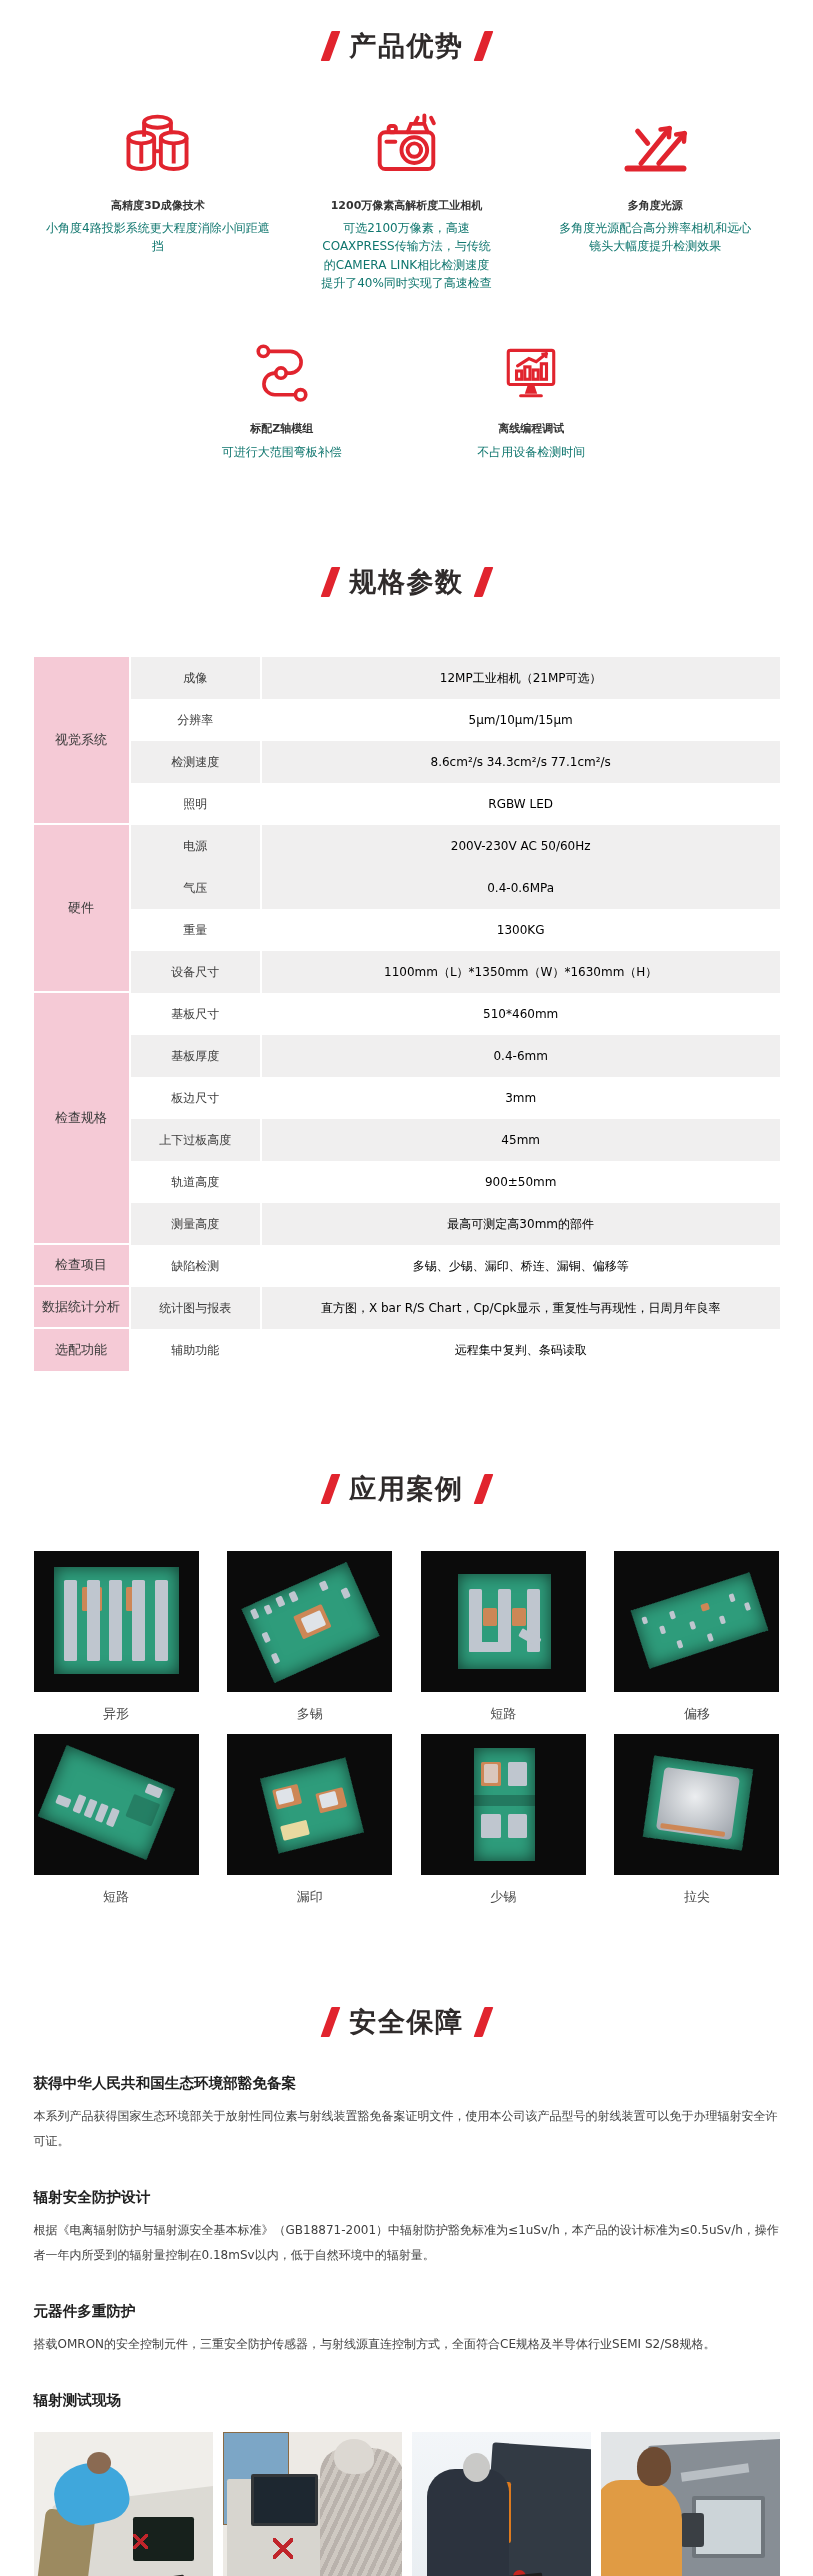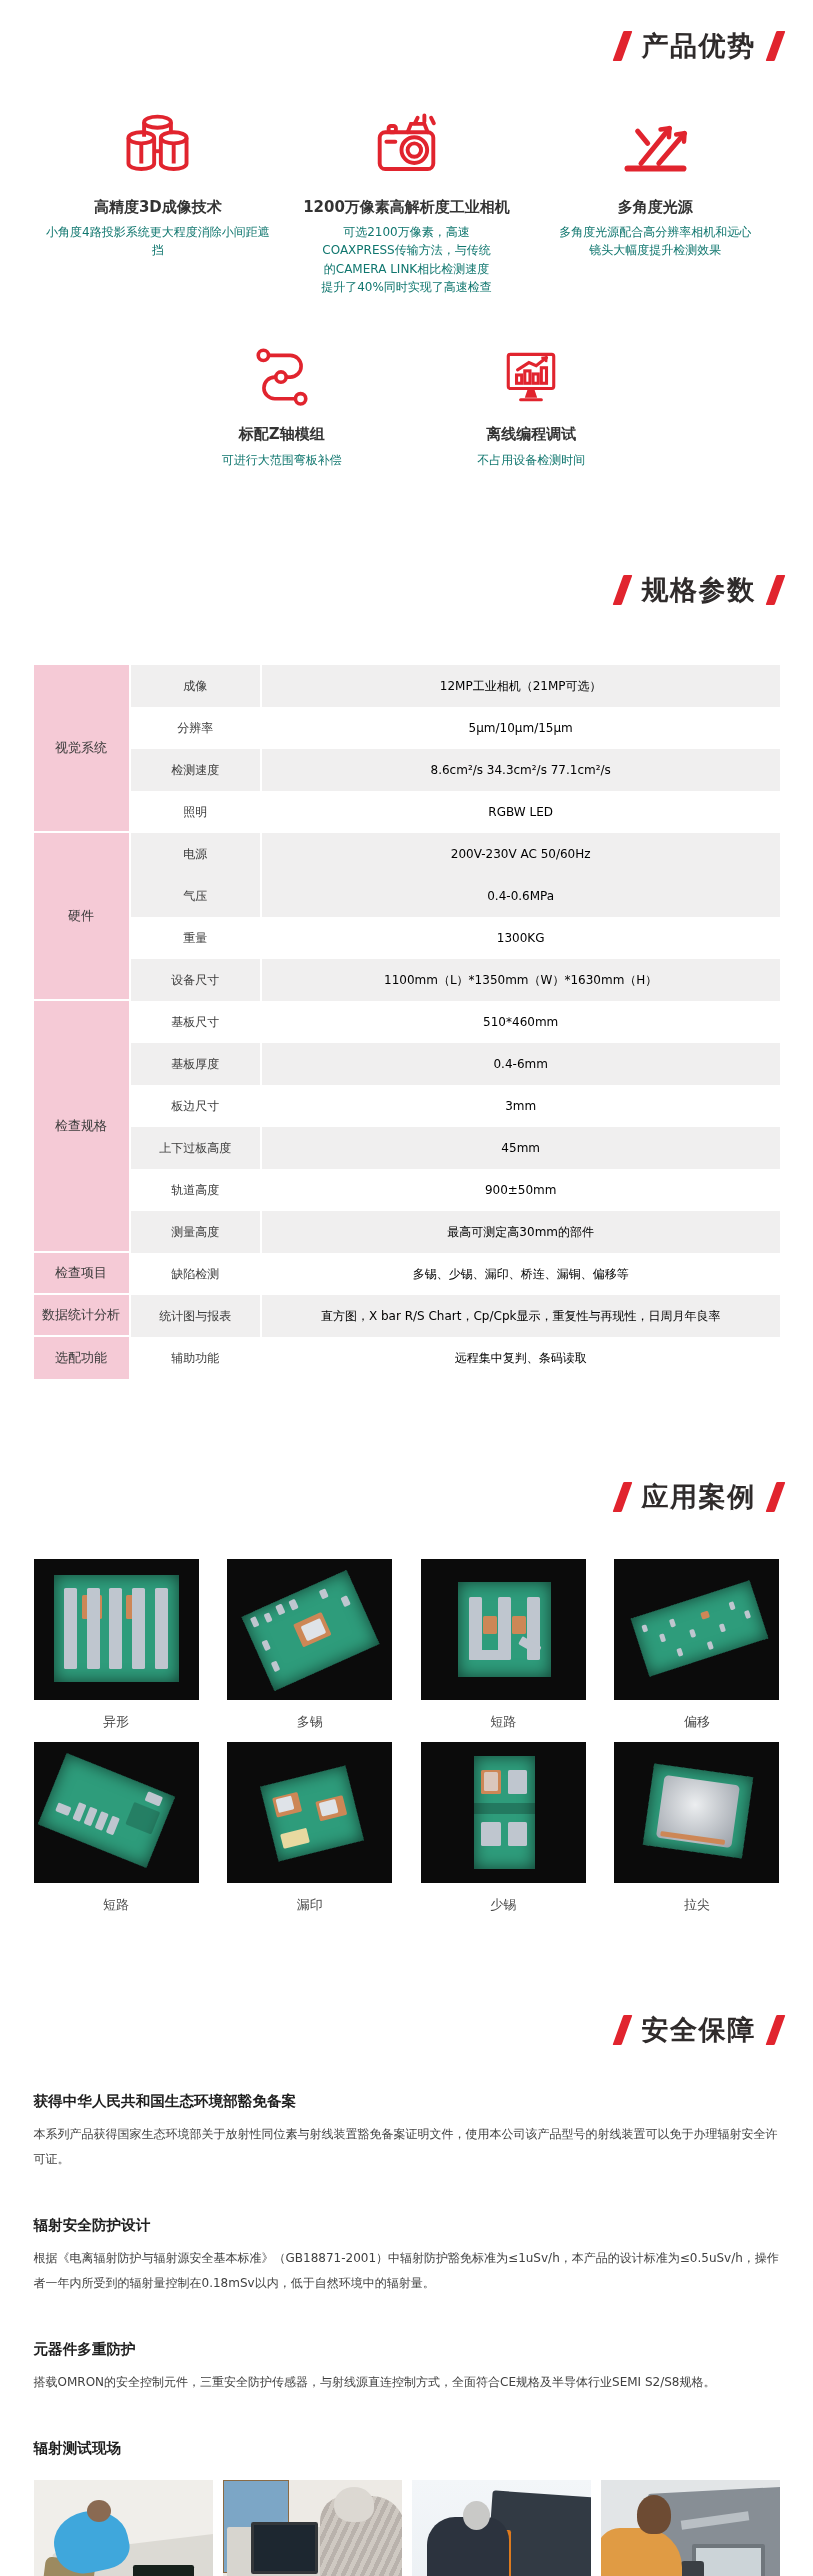--- a/index.html
+++ b/index.html
@@ -1,31 +1,31 @@
 <!DOCTYPE html>
 <html style="font-size:8.7px"><head>
 <meta charset="utf-8">
 <style>
   *{box-sizing:border-box;margin:0;padding:0}
   html,body{background:#ffffff}
   body{width:813px;font-family:"DejaVu Sans","Liberation Sans",sans-serif;color:#2f2b2b}
   .wrap{width:746px;margin:0 auto;padding-top:28px;padding-bottom:31px}
 
   
-  .sec-title{display:flex;align-items:center;justify-content:flex-end;gap:15px}
+  .sec-title{display:flex;align-items:center;justify-content:center;gap:15px}
   .sec-title h2{font-size:27px;font-weight:bold;color:#2f2b2b;letter-spacing:1.6px}
   .slash{display:inline-block;width:8.7px;height:30px;background:#e1242e;transform:skewX(-20deg);border-radius:1.1px}
 
   
   .feat-row1{display:flex;margin-top:47px}
   .feat-row1 .feat{flex:1;display:flex;flex-direction:column;align-items:center;text-align:center}
   .feat-row2{width:499px;margin:42px auto 0;display:flex}
   .feat-row2 .feat{flex:1;display:flex;flex-direction:column;align-items:center;text-align:center}
   .feat .icon{height:67px;display:flex;align-items:flex-end;justify-content:center}
-  .feat h3{font-size:15px;font-weight:bold;color:#333;margin-top:19.5px}
+  .feat h3{font-size:11px;font-weight:bold;color:#333;margin-top:19.5px}
   .feat p{font-size:12px;color:#0f766e;line-height:18.4px;margin-top:6.5px}
   .feat.f1 p{max-width:230px}
   .feat.f2 p{max-width:172px}
   .feat.f3 p{max-width:194px}
 
   
   .sec-specs{margin-top:103px}
   .spec-table{margin-top:57px}
   .spec-group{display:flex}
   .spec-cat{width:95px;margin-right:2.2px;background:#f5cad6;display:flex;align-items:center;justify-content:center;
@@ -42,21 +42,21 @@
   .sec-cases{margin-top:100px}
   .case-grid{margin-top:44px;display:grid;grid-template-columns:repeat(4,165px);justify-content:space-between}
   figure.case{margin:0}
   .tile{width:165px;height:141px;background:#0b0b0b;position:relative;overflow:hidden}
   .tile .board{position:absolute;background:#2e9c7b;box-shadow:0 0 16.3px rgba(0,0,0,.6) inset}
   .tile i{position:absolute;display:block;border-radius:1.6px}
   figcaption{text-align:center;font-size:13px;color:#4a4a4a;margin:13px 0 11px}
 
   
   .sec-safety{margin-top:87px}
-  .safety-block h3{font-size:14.6px;font-weight:bold;color:#1f1f1f;margin-top:44px}
+  .safety-block h3{font-size:14.6px;font-weight:bold;color:#1f1f1f;margin-top:34px}
   .safety-block p{font-size:12px;color:#3f3f3f;line-height:25px;margin-top:11px}
   .photo-grid{margin-top:22px;display:grid;grid-template-columns:repeat(4,179px);justify-content:space-between}
   .photo{height:169px;position:relative;overflow:hidden;background:#eee}
   .photo i{position:absolute;display:block}
 
   
   .banner{width:746px;height:175px;margin:35px auto 0;position:relative;overflow:hidden;
     background:
       radial-gradient(ellipse 228px 141px at 62% 45%, rgba(255,255,255,.95), rgba(170,215,245,.55) 22%, rgba(60,110,170,0) 60%),
       linear-gradient(105deg,#16294d 0%,#24416e 30%,#3e6f9e 55%,#1c3a63 80%,#152c50 100%)}

